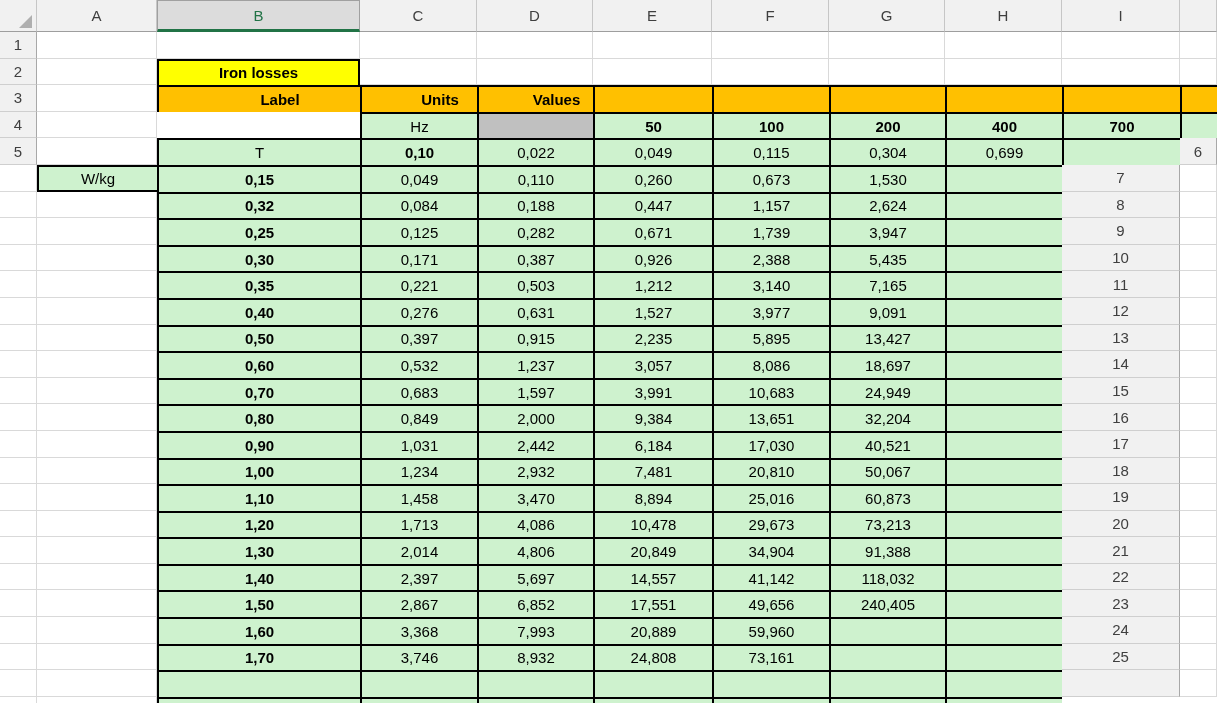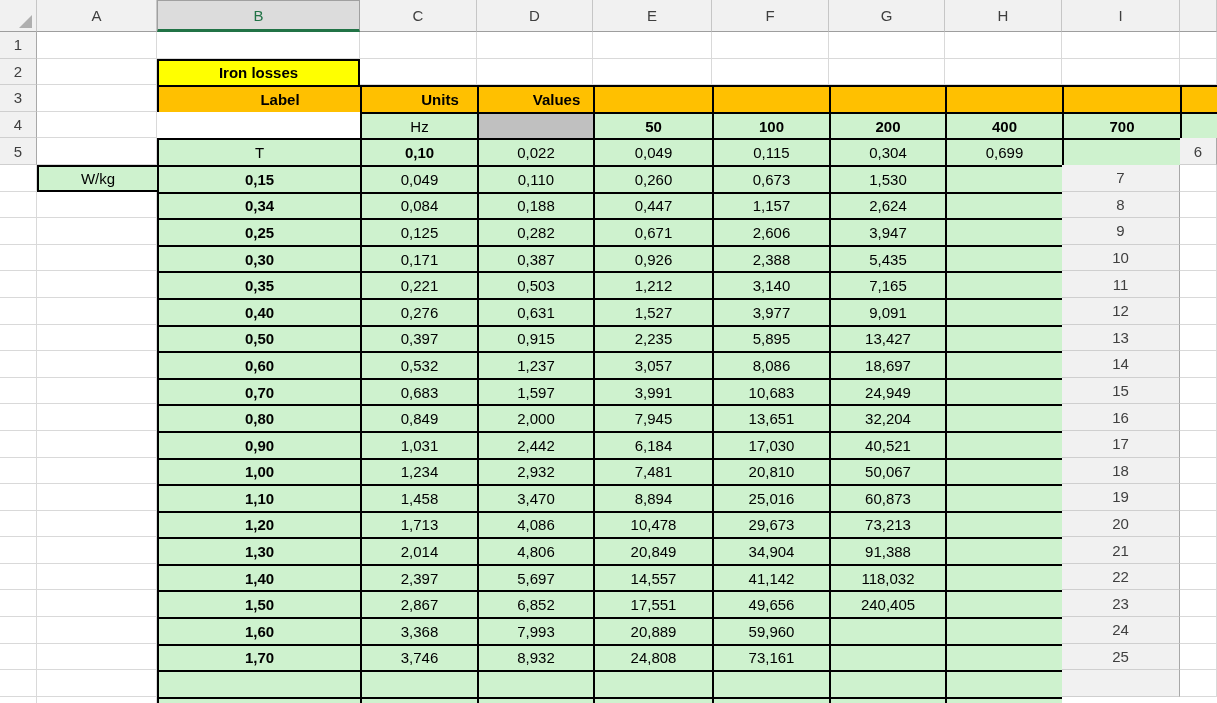--- a/index.html
+++ b/index.html
@@ -151,36 +151,36 @@
       <div class="cell f-green bl bt">0,049</div>
       <div class="cell f-green bl bt">0,110</div>
       <div class="cell f-green bl bt">0,260</div>
       <div class="cell f-green bl bt">0,673</div>
       <div class="cell f-green bl bt">1,530</div>
       <div class="cell f-green bl bt"></div>
       <div class="rnum">7</div>
       <div class="cell"></div>
       <div class="cell"></div>
       <div class="cell"></div>
-      <div class="cell f-green bold bl bt">0,34</div>
+      <div class="cell f-green bold bl bt">0,32</div>
       <div class="cell f-green bl bt">0,084</div>
       <div class="cell f-green bl bt">0,188</div>
       <div class="cell f-green bl bt">0,447</div>
       <div class="cell f-green bl bt">1,157</div>
       <div class="cell f-green bl bt">2,624</div>
       <div class="cell f-green bl bt"></div>
       <div class="rnum">8</div>
       <div class="cell"></div>
       <div class="cell"></div>
       <div class="cell"></div>
       <div class="cell f-green bold bl bt">0,25</div>
       <div class="cell f-green bl bt">0,125</div>
       <div class="cell f-green bl bt">0,282</div>
       <div class="cell f-green bl bt">0,671</div>
-      <div class="cell f-green bl bt">2,606</div>
+      <div class="cell f-green bl bt">1,739</div>
       <div class="cell f-green bl bt">3,947</div>
       <div class="cell f-green bl bt"></div>
       <div class="rnum">9</div>
       <div class="cell"></div>
       <div class="cell"></div>
       <div class="cell"></div>
       <div class="cell f-green bold bl bt">0,30</div>
       <div class="cell f-green bl bt">0,171</div>
       <div class="cell f-green bl bt">0,387</div>
       <div class="cell f-green bl bt">0,926</div>
@@ -242,21 +242,21 @@
       <div class="cell f-green bl bt">10,683</div>
       <div class="cell f-green bl bt">24,949</div>
       <div class="cell f-green bl bt"></div>
       <div class="rnum">15</div>
       <div class="cell"></div>
       <div class="cell"></div>
       <div class="cell"></div>
       <div class="cell f-green bold bl bt">0,80</div>
       <div class="cell f-green bl bt">0,849</div>
       <div class="cell f-green bl bt">2,000</div>
-      <div class="cell f-green bl bt">7,945</div>
+      <div class="cell f-green bl bt">9,384</div>
       <div class="cell f-green bl bt">13,651</div>
       <div class="cell f-green bl bt">32,204</div>
       <div class="cell f-green bl bt"></div>
       <div class="rnum">16</div>
       <div class="cell"></div>
       <div class="cell"></div>
       <div class="cell"></div>
       <div class="cell f-green bold bl bt">0,90</div>
       <div class="cell f-green bl bt">1,031</div>
       <div class="cell f-green bl bt">2,442</div>

